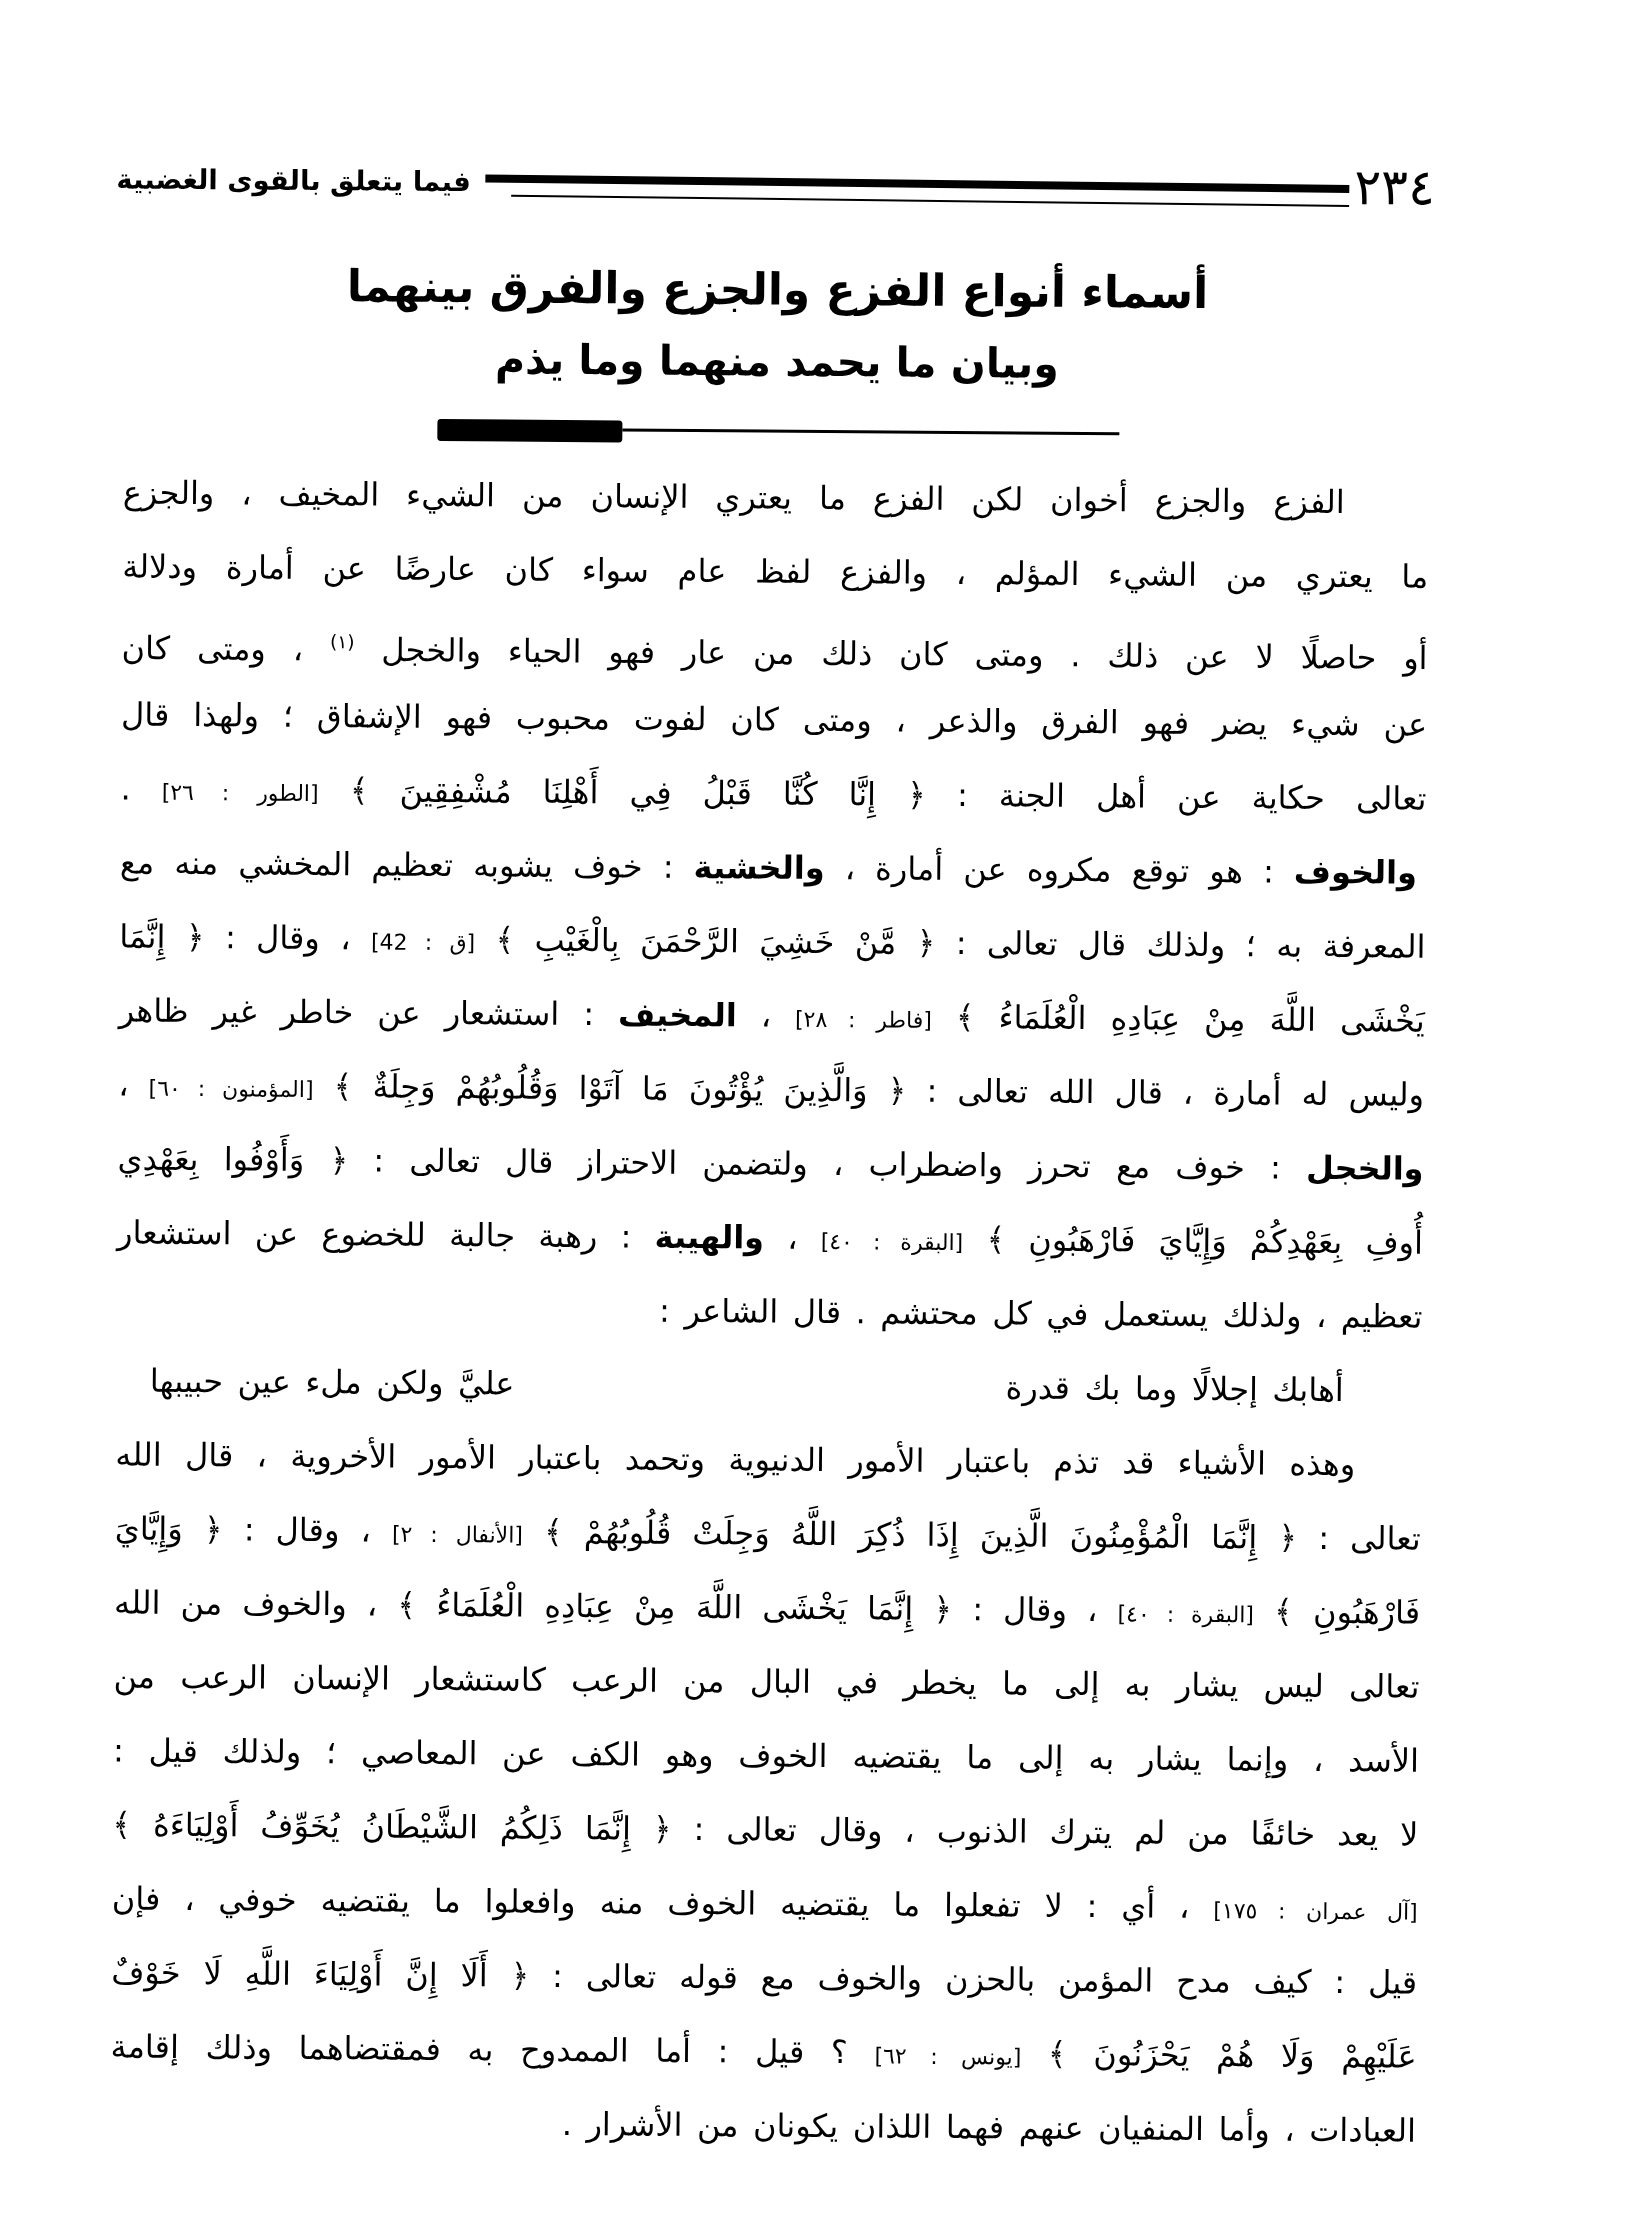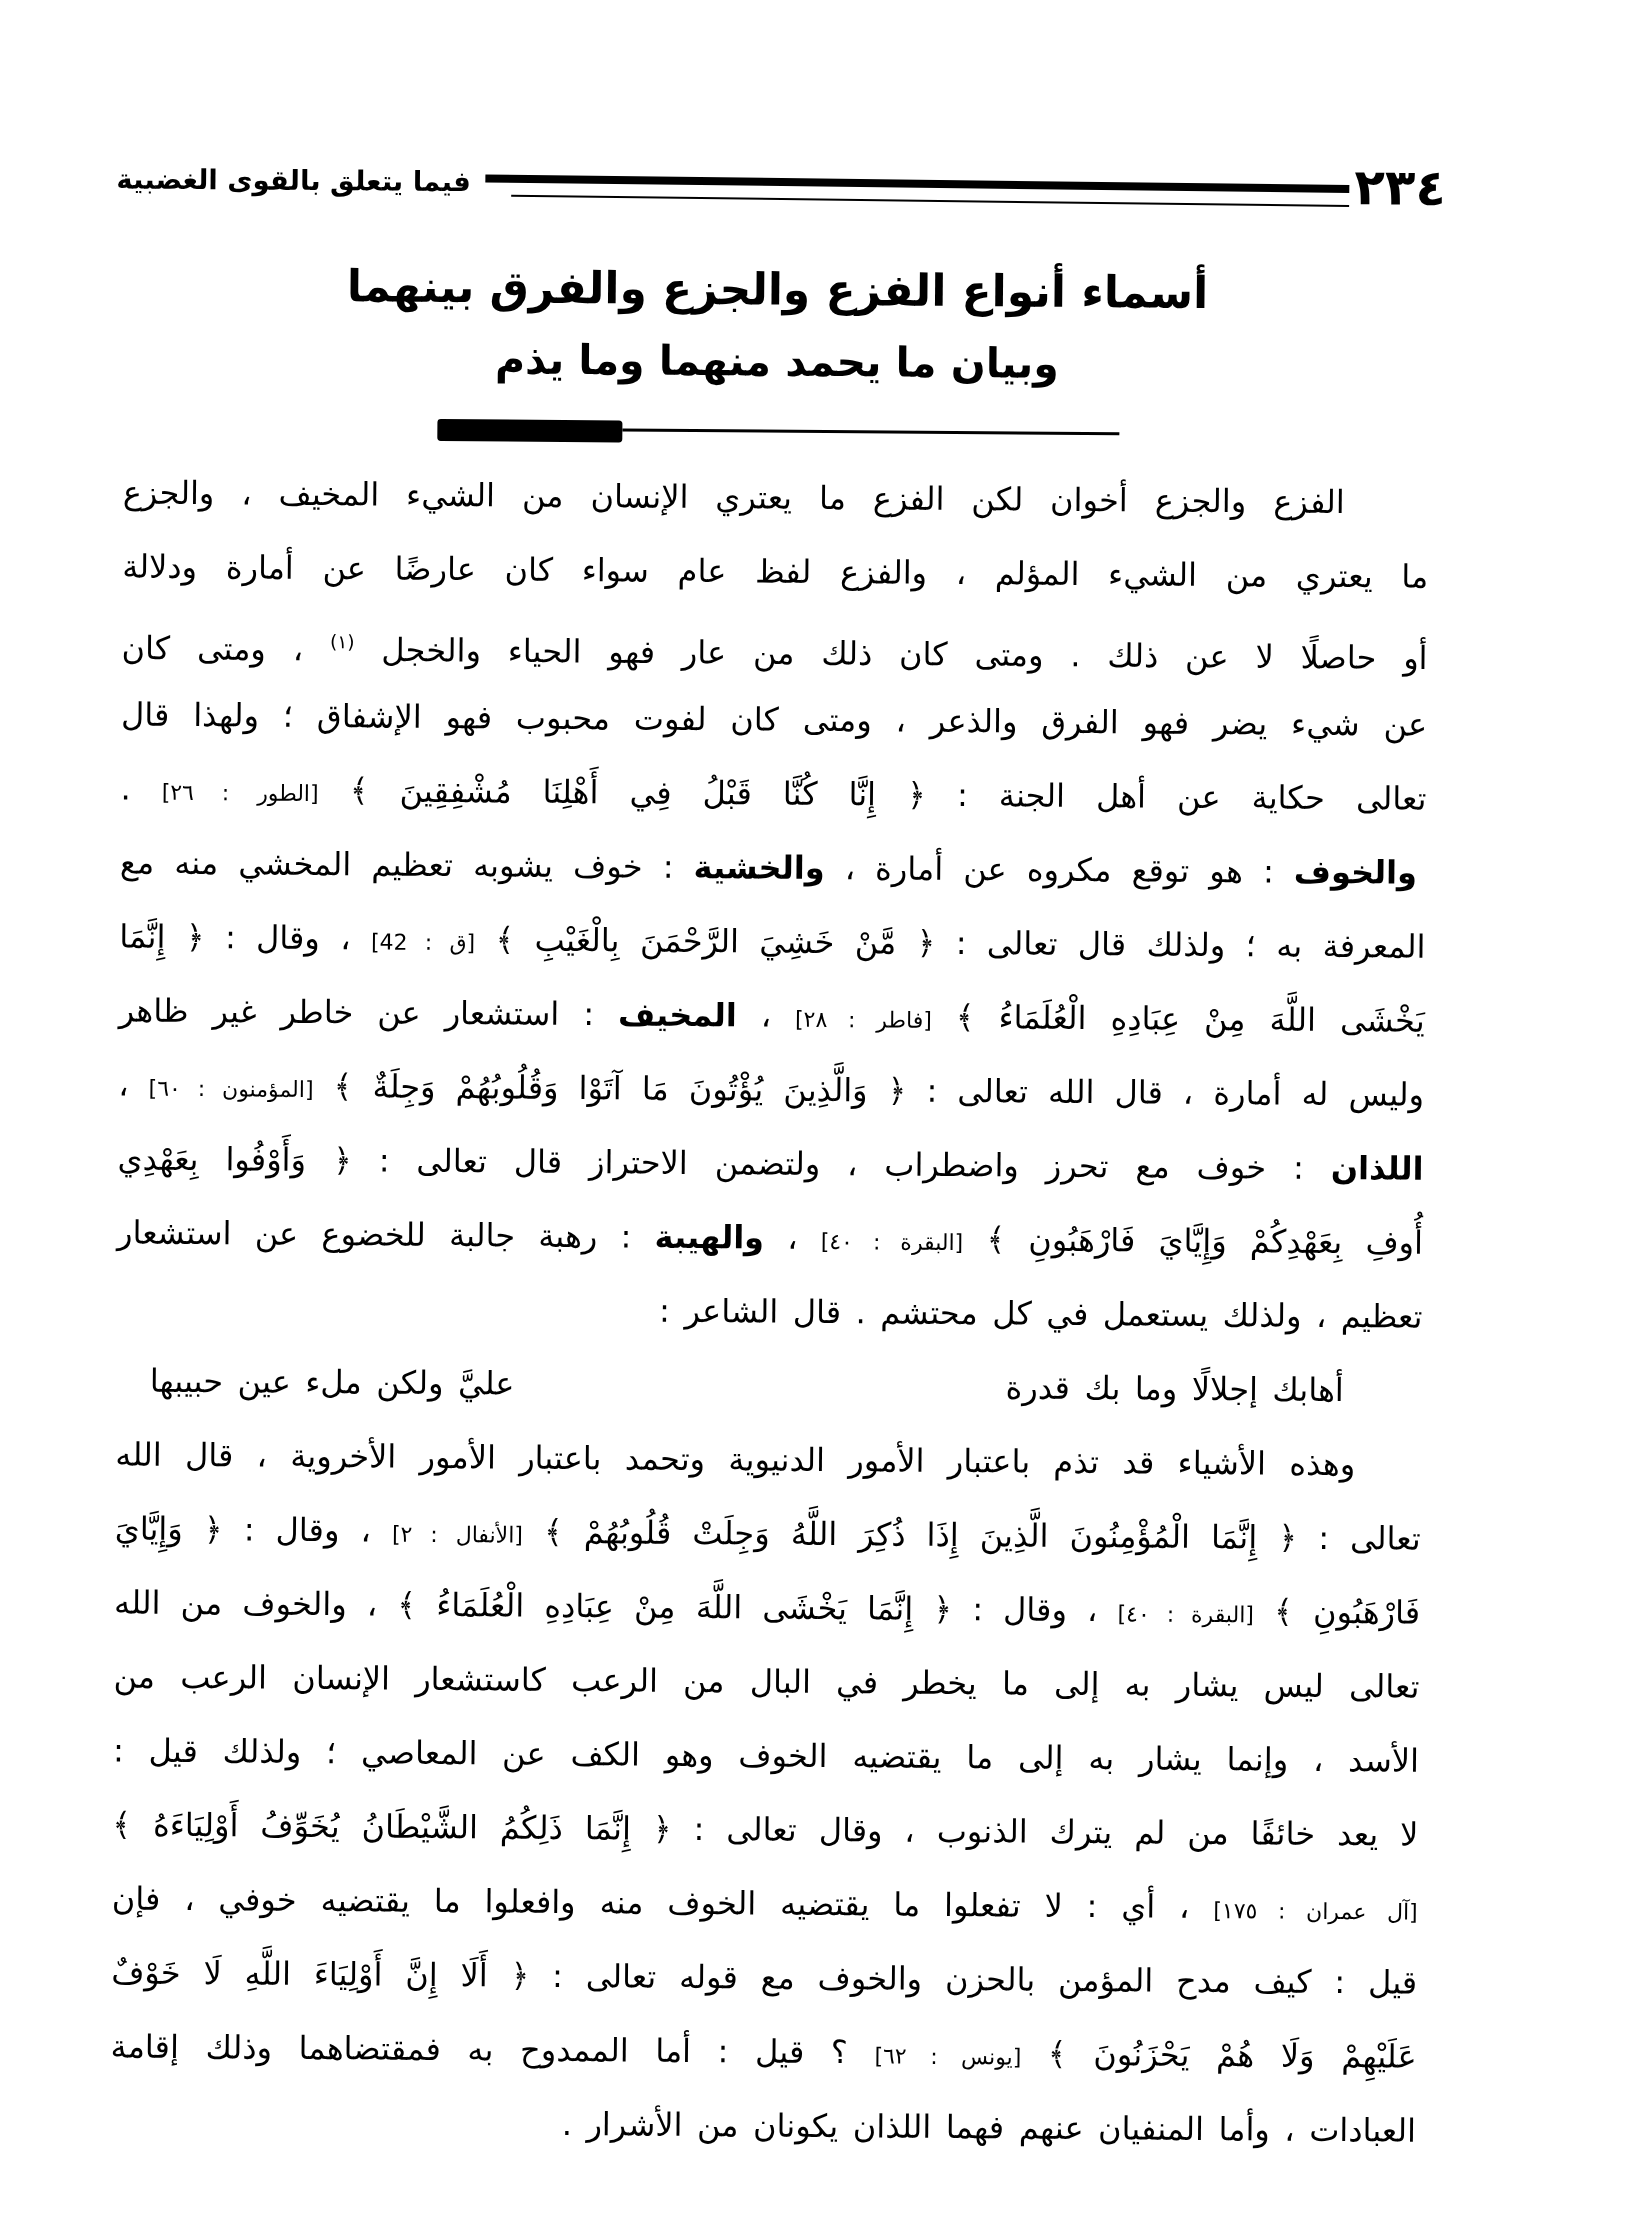--- a/index.html
+++ b/index.html
@@ -7,21 +7,21 @@
     width:1645px;height:2468px;background:#ffffff;position:relative;overflow:hidden;
     font-family:"DejaVu Sans",sans-serif;color:#000;
   }
   .sheet{position:absolute;inset:0;transform:rotate(.45deg);transform-origin:50% 40%;}
 
   
   .hdr-title{position:absolute;left:110px;top:168px;font-size:27.5px;font-weight:700;direction:rtl;white-space:nowrap;}
   .hdr-rules{position:absolute;left:479px;top:179px;width:864px;transform:rotate(.25deg);}
   .hdr-rules .r1{height:7.5px;background:#000;}
   .hdr-rules .r2{height:2.7px;background:#000;margin-top:12px;width:97%;}
-  .page-num{position:absolute;left:1348px;top:154px;font-size:50px;font-weight:700;letter-spacing:2.7px;}
+  .page-num{position:absolute;left:1348px;top:154px;font-size:50px;font-weight:400;letter-spacing:2.7px;}
 
   
   .titles{position:absolute;left:119px;top:265px;width:1306px;text-align:center;font-weight:700;direction:rtl;}
   .t1{font-size:44px;line-height:1.12;}
   .t2{font-size:41px;margin-top:26px;line-height:1.1;}
   .decor{position:absolute;left:433px;top:422px;display:flex;align-items:flex-start;direction:ltr;}
   .decor .blob{width:185px;height:22px;background:#000;border-radius:3.5px;}
   .decor .tail{width:497px;height:3.1px;background:#000;margin-top:8px;}
 
   
@@ -65,21 +65,21 @@
   <div class="body" id="body-text">
       <div class="bl fill" style="text-indent: 84px;"><span class="seg-n">الفزع والجزع أخوان لكن الفزع ما يعتري الإنسان من الشيء المخيف ، والجزع</span></div>
       <div class="bl fill"><span class="seg-n">ما يعتري من الشيء المؤلم ، والفزع لفظ عام سواء كان عارضًا عن أمارة ودلالة</span></div>
       <div class="bl fill"><span class="seg-n">أو حاصلًا لا عن ذلك . ومتى كان ذلك من عار فهو الحياء والخجل </span><span class="seg-sup">(١)</span><span class="seg-n"> ، ومتى كان</span></div>
       <div class="bl fill"><span class="seg-n">عن شيء يضر فهو الفرق والذعر ، ومتى كان لفوت محبوب فهو الإشفاق ؛ ولهذا قال</span></div>
       <div class="bl fill"><span class="seg-n">تعالى حكاية عن أهل الجنة : ﴿ إِنَّا كُنَّا قَبْلُ فِي أَهْلِنَا مُشْفِقِينَ ﴾ </span><span class="seg-r">[الطور : ٢٦]</span><span class="seg-n"> .</span></div>
       <div class="bl fill" style="text-indent: 8.9px;"><span class="seg-b">والخوف</span><span class="seg-n"> : هو توقع مكروه عن أمارة ، </span><span class="seg-b">والخشية</span><span class="seg-n"> : خوف يشوبه تعظيم المخشي منه مع</span></div>
       <div class="bl fill"><span class="seg-n">المعرفة به ؛ ولذلك قال تعالى : ﴿ مَّنْ خَشِيَ الرَّحْمَنَ بِالْغَيْبِ ﴾ </span><span class="seg-r">[ق : 42]</span><span class="seg-n"> ، وقال : ﴿ إِنَّمَا</span></div>
       <div class="bl fill"><span class="seg-n">يَخْشَى اللَّهَ مِنْ عِبَادِهِ الْعُلَمَاءُ ﴾ </span><span class="seg-r">[فاطر : ٢٨]</span><span class="seg-n"> ، </span><span class="seg-b">المخيف</span><span class="seg-n"> : استشعار عن خاطر غير ظاهر</span></div>
       <div class="bl fill"><span class="seg-n">وليس له أمارة ، قال الله تعالى : ﴿ وَالَّذِينَ يُؤْتُونَ مَا آتَوْا وَقُلُوبُهُمْ وَجِلَةٌ ﴾ </span><span class="seg-r">[المؤمنون : ٦٠]</span><span class="seg-n"> ،</span></div>
-      <div class="bl fill"><span class="seg-b">اللذان</span><span class="seg-n"> : خوف مع تحرز واضطراب ، ولتضمن الاحتراز قال تعالى : ﴿ وَأَوْفُوا بِعَهْدِي</span></div>
+      <div class="bl fill"><span class="seg-b">والخجل</span><span class="seg-n"> : خوف مع تحرز واضطراب ، ولتضمن الاحتراز قال تعالى : ﴿ وَأَوْفُوا بِعَهْدِي</span></div>
       <div class="bl fill"><span class="seg-n">أُوفِ بِعَهْدِكُمْ وَإِيَّايَ فَارْهَبُونِ ﴾ </span><span class="seg-r">[البقرة : ٤٠]</span><span class="seg-n"> ، </span><span class="seg-b">والهيبة</span><span class="seg-n"> : رهبة جالبة للخضوع عن استشعار</span></div>
       <div class="bl start"><span class="seg-n">تعظيم ، ولذلك يستعمل في كل محتشم . قال الشاعر :</span></div>
       <div class="bl poem">
         <span>أهابك إجلالًا وما بك قدرة</span>
         <span>عليَّ ولكن ملء عين حبيبها</span>
       </div>
       <div class="bl fill" style="text-indent: 66px;"><span class="seg-n">وهذه الأشياء قد تذم باعتبار الأمور الدنيوية وتحمد باعتبار الأمور الأخروية ، قال الله</span></div>
       <div class="bl fill"><span class="seg-n">تعالى : ﴿ إِنَّمَا الْمُؤْمِنُونَ الَّذِينَ إِذَا ذُكِرَ اللَّهُ وَجِلَتْ قُلُوبُهُمْ ﴾ </span><span class="seg-r">[الأنفال : ٢]</span><span class="seg-n"> ، وقال : ﴿ وَإِيَّايَ</span></div>
       <div class="bl fill"><span class="seg-n">فَارْهَبُونِ ﴾ </span><span class="seg-r">[البقرة : ٤٠]</span><span class="seg-n"> ، وقال : ﴿ إِنَّمَا يَخْشَى اللَّهَ مِنْ عِبَادِهِ الْعُلَمَاءُ ﴾ ، والخوف من الله</span></div>
       <div class="bl fill"><span class="seg-n">تعالى ليس يشار به إلى ما يخطر في البال من الرعب كاستشعار الإنسان الرعب من</span></div>

